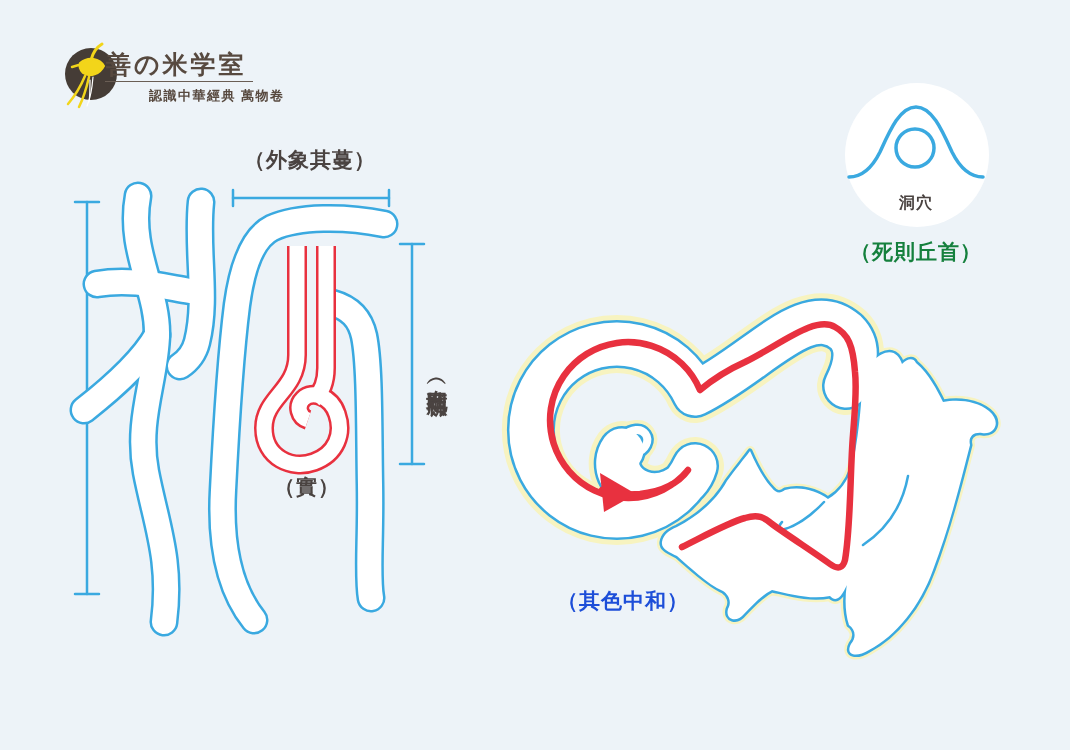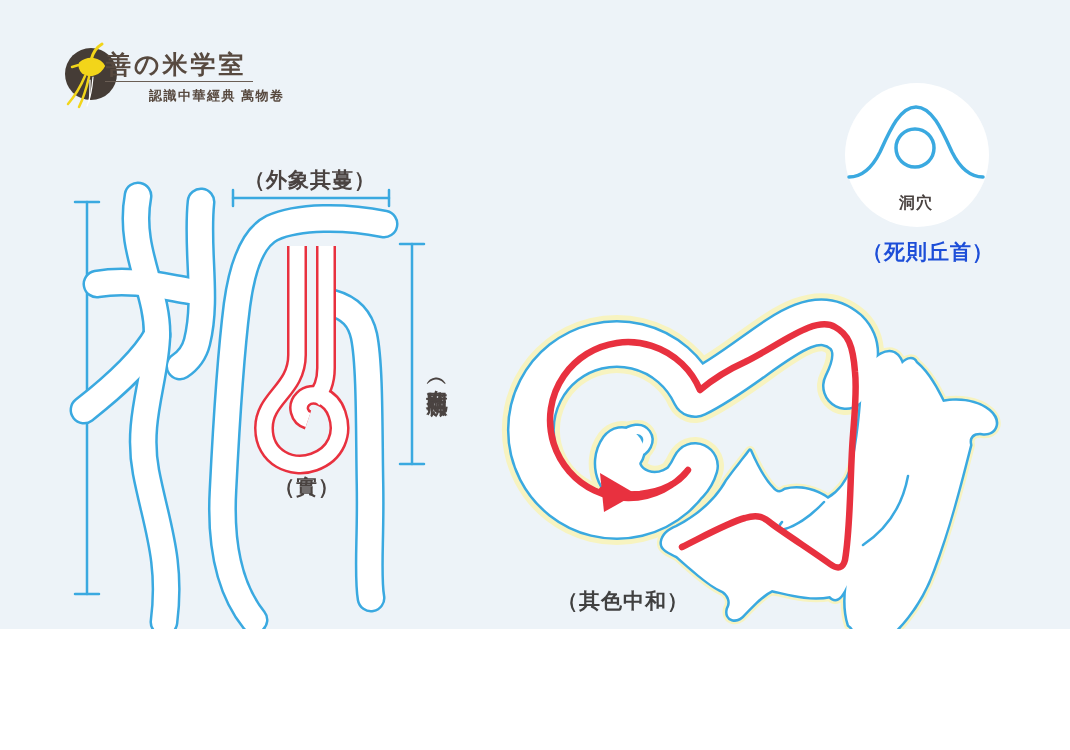--- a/index.html
+++ b/index.html
@@ -1,18 +1,18 @@
 <!DOCTYPE html>
 <html><head>
 <meta charset="utf-8">
 <style>
   html,body{margin:0;padding:0;}
   .canvas{
     position:relative;
-    width:1070px;height:629px;
+    width:1070px;height:750px;
     overflow:hidden;
     font-family:"Liberation Sans","DejaVu Sans",sans-serif;
   }
   .layer{position:absolute;left:0;top:0;}
   .label{
     position:absolute;
     font-size:21px;
     font-weight:600;
     letter-spacing:1px;
     white-space:nowrap;
@@ -160,25 +160,25 @@
       <circle cx="917" cy="155" r="72" fill="#ffffff"></circle>
       <path fill="none" stroke-width="3.5" stroke-linecap="round" d="M 849,177 C 862,177 872,168 880,152 C 890,130 900,107 916,107 C 932,107 942,130 952,152 C 960,168 970,177 983,177" stroke="#3aa9e0"></path>
       <circle cx="915" cy="148" r="19" fill="none" stroke-width="3.5" stroke="#3aa9e0"></circle>
     </g>
   </svg>
 
   <div class="logo-title" style="color: rgb(87, 73, 63);">善の米学室</div>
   <div class="logo-underline"></div>
   <div class="logo-subtitle" style="color: rgb(87, 73, 63); padding-left: 43px;">認識中華經典 萬物卷</div>
 
-  <div class="label" style="left: 310px; top: 160px; color: rgb(74, 67, 65); margin-top: 20px;">（外象其蔓）</div>
+  <div class="label" style="left: 310px; top: 160px; color: rgb(74, 67, 65);">（外象其蔓）</div>
 
   <div class="label vertical" style="left: 437px; top: 377px; color: rgb(74, 67, 65);">（在地曰蓏）</div>
 
   <div class="label" style="left: 307px; top: 487px; color: rgb(74, 67, 65);">（實）</div>
 
 
-  <div class="label" style="left: 623px; top: 601px; color: #404040;">（其色中和）</div>
+  <div class="label" style="left: 623px; top: 601px; color: #1d4ed8;">（其色中和）</div>
 
   <div class="badge-label" style="left: 916px; top: 191px; color: rgb(74, 67, 65); margin-top: 12px;">洞穴</div>
 
-  <div class="label" style="left: 916px; top: 252px; color: #1d4ed8; margin-left: 12px;">（死則丘首）</div>
+  <div class="label" style="left: 916px; top: 252px; color: #15803d;">（死則丘首）</div>
 </div>
 
 </body></html>

